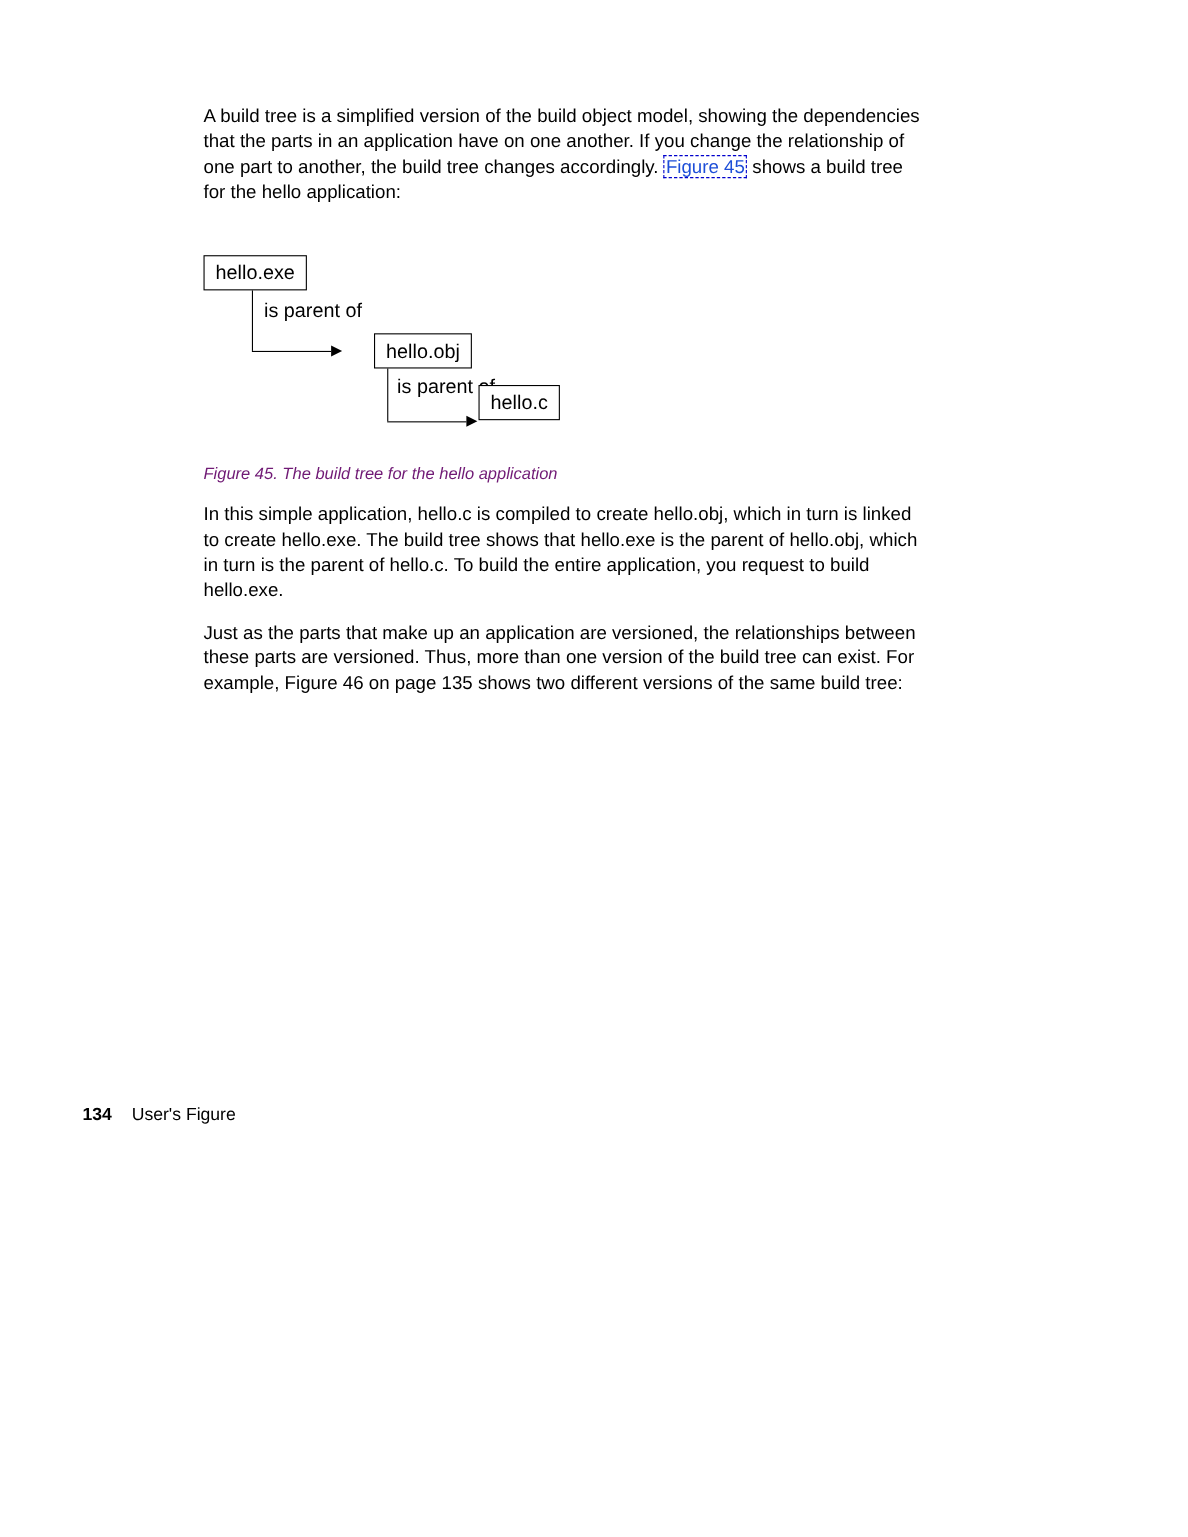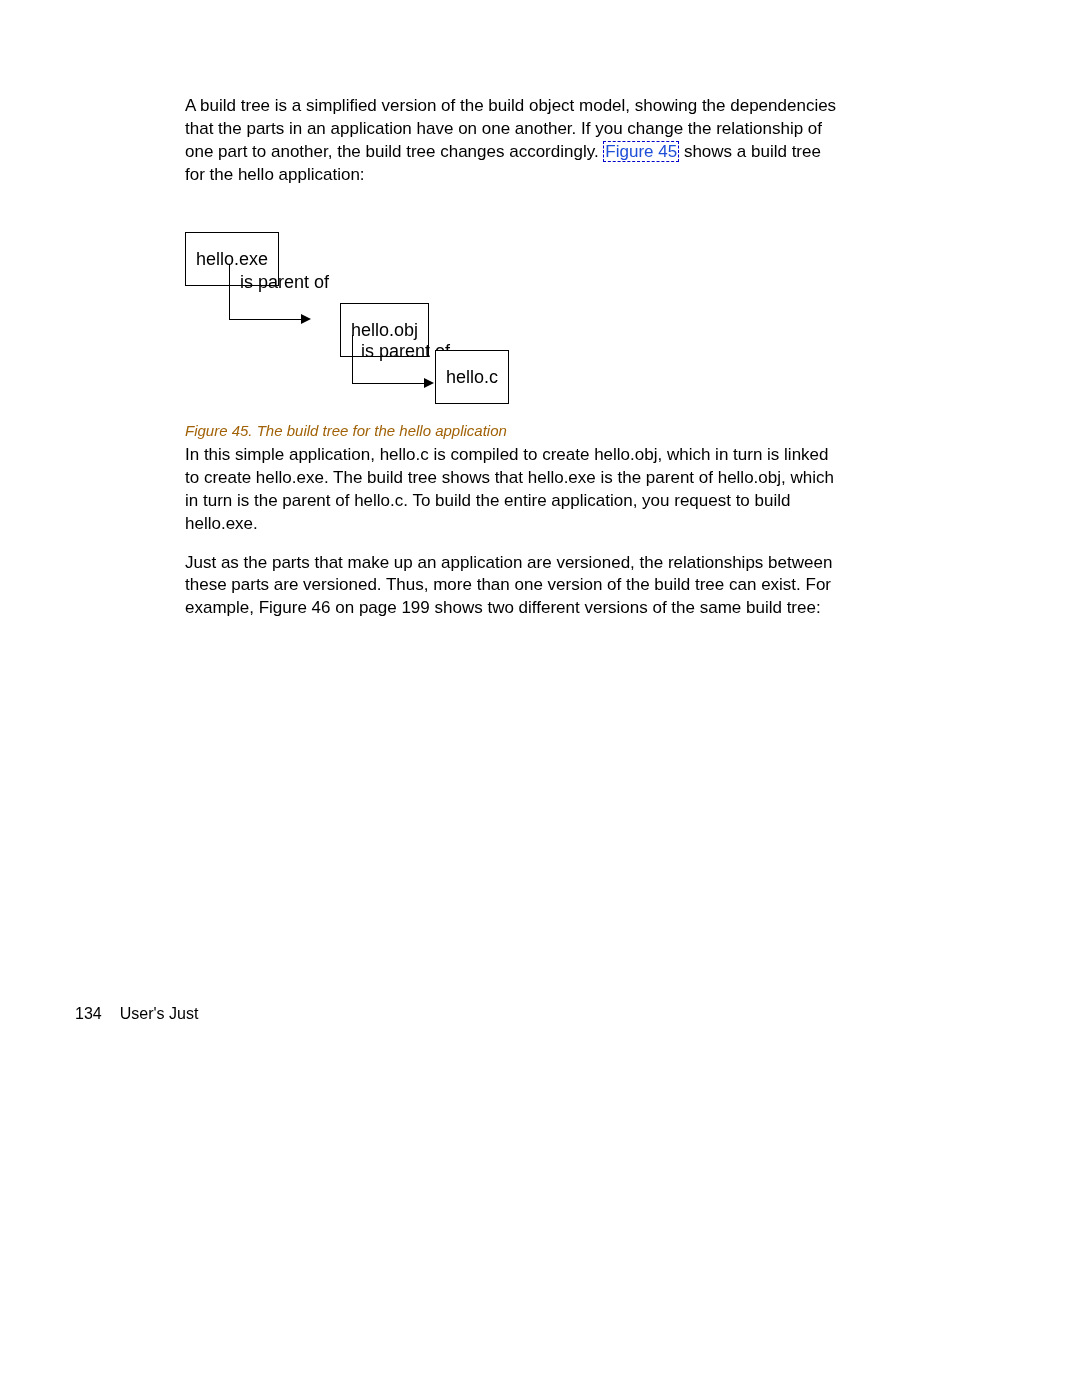--- a/index.html
+++ b/index.html
@@ -37,21 +37,21 @@
       height: 175px;
       margin-top: 45px;
       margin-left: 0;
       margin-bottom: 15px;
     }
     .box {
       position: absolute;
       border: 1px solid #000;
       background: #fff;
       font-size: 18px;
-      padding: 17px 10px;
+      padding: 6px 10px;
       line-height: 1;
     }
     .label {
       position: absolute;
       font-size: 18px;
       color: #000;
       text-align: center;
     }
     .hline {
       position: absolute;
@@ -67,32 +67,32 @@
       position: absolute;
       width: 0;
       height: 0;
       border-top: 5px solid transparent;
       border-bottom: 5px solid transparent;
       border-left: 10px solid #000;
     }
     .caption {
       font-style: italic;
       font-size: 15px;
-      color: #a16207;
-      margin-bottom: 5px;
+      color: #701a75;
+      margin-bottom: 18px;
     }
     .footer {
       position: absolute;
       left: 75px;
       top: 1005px;
       font-size: 16px;
       color: #000;
     }
     .footer .pagenum {
-      font-weight: normal;
+      font-weight: bold;
       margin-right: 18px;
     }
   </style>
 </head>
 <body>
 
 <div class="content">
   <p class="paragraph">
     <span>A build tree is a simplified version of the build object model, showing the dependencies that the parts in an application have on one another. If you change the relationship of one part to another, the build tree changes accordingly. </span><a href="#" class="link">Figure 45</a><span> shows a build tree for the hello application:</span>
   </p>
@@ -108,18 +108,18 @@
     <div class="label" style="left:176px; top:109px;">is parent of</div>
     <div class="hline" style="left:167px; top:151px; width:72px;"></div>
     <div class="arrow-right" style="left:239px; top:146px;"></div>
     <div class="box" style="left:250px; top:118px;">hello.c</div>
   </div>
 
   <p class="caption">Figure 45. The build tree for the hello application</p>
 
   <p class="paragraph">In this simple application, hello.c is compiled to create hello.obj, which in turn is linked to create hello.exe. The build tree shows that hello.exe is the parent of hello.obj, which in turn is the parent of hello.c. To build the entire application, you request to build hello.exe.</p>
 
-  <p class="paragraph">Just as the parts that make up an application are versioned, the relationships between these parts are versioned. Thus, more than one version of the build tree can exist. For example, Figure 46 on page 199  shows two different versions of the same build tree:</p>
+  <p class="paragraph">Just as the parts that make up an application are versioned, the relationships between these parts are versioned. Thus, more than one version of the build tree can exist. For example, Figure 46 on page 135  shows two different versions of the same build tree:</p>
 </div>
 
 <div class="footer">
-  <span class="pagenum">134</span><span>User's Just</span>
+  <span class="pagenum">134</span><span>User's Figure</span>
 </div>
 
 </body></html>

